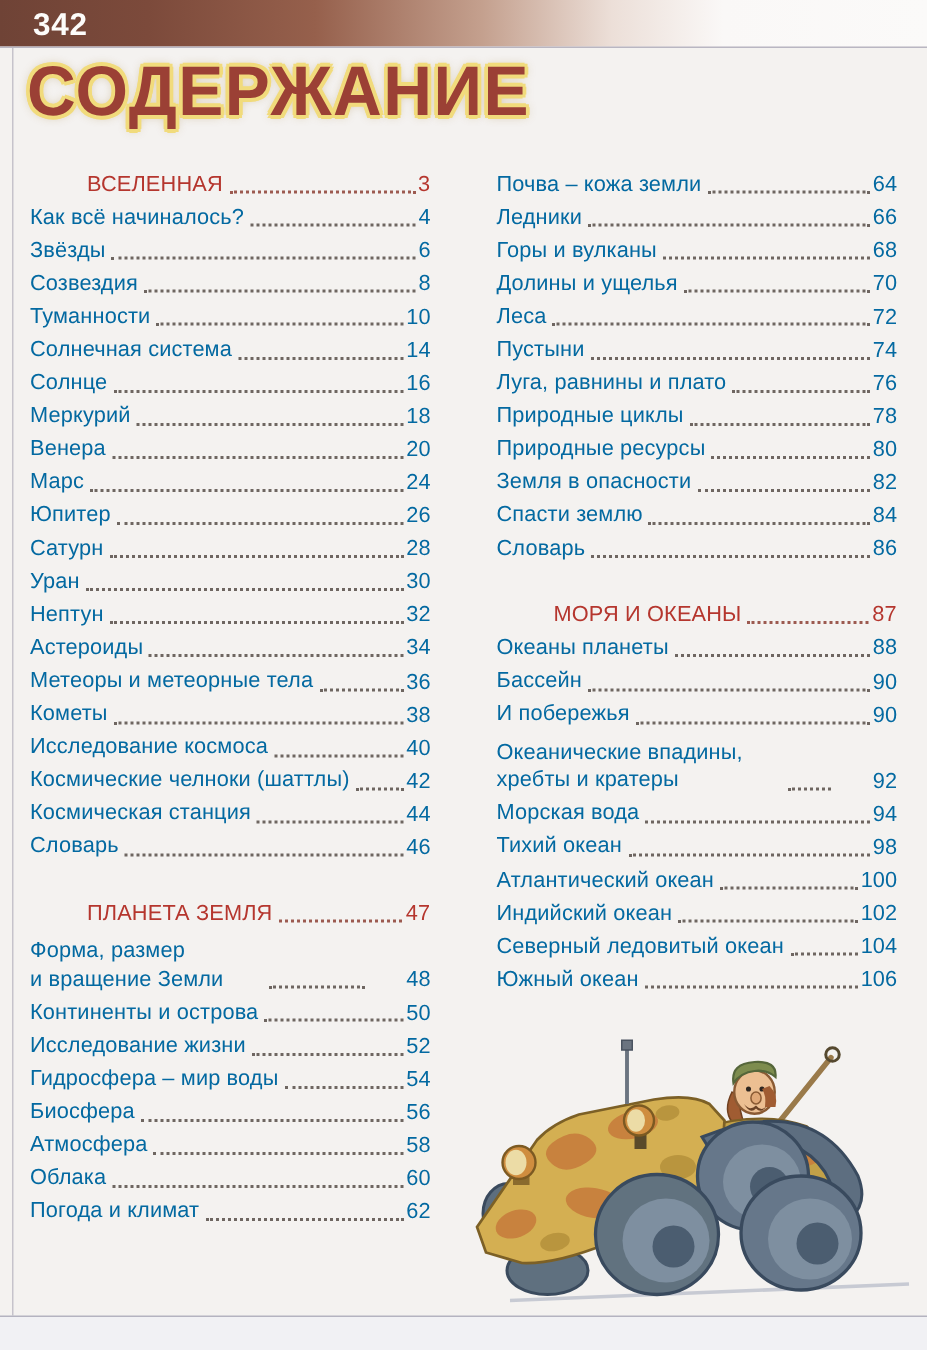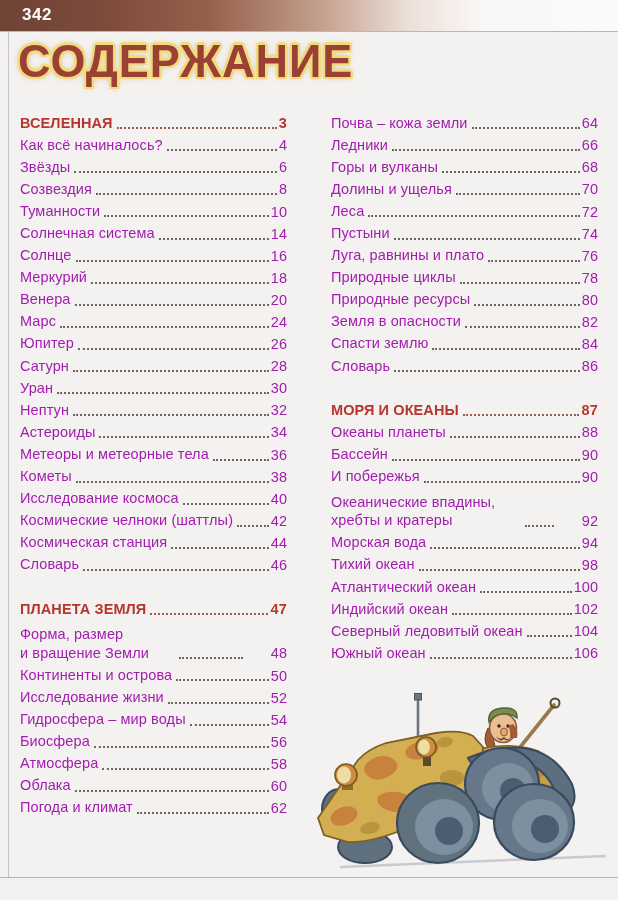--- a/index.html
+++ b/index.html
@@ -8,21 +8,21 @@
     font-family:"Liberation Sans","DejaVu Sans",sans-serif;
     background:#f4f2f0;
   }
   
   .header-bar{
     position:absolute;top:0;left:0;width:618px;height:31px;
     background:linear-gradient(to right,#6f4336 0%,#7c4a3b 16%,#96604c 34%,#c4a08e 52%,#ecdfd8 66%,#faf8f7 78%,#fbfaf9 100%);
   }
   .page-number{
     position:absolute;top:5px;left:22px;
-    color:#fdfcfa;font-size:17px;font-weight:bold;letter-spacing:.5px;
+    color:#fdfcfa;font-size:21px;font-weight:bold;letter-spacing:.5px;
   }
   .rule-top{position:absolute;top:31px;left:0;width:618px;height:0;border-top:1.5px solid #b9b6c2;}
   .rule-bottom{position:absolute;top:877px;left:0;width:618px;height:0;border-top:1.5px solid #b4b3c0;}
   .rule-left{position:absolute;top:32px;left:8px;width:0;height:845px;border-left:1.3px solid #c6c3cb;}
   .below-strip{position:absolute;top:878px;left:0;width:618px;height:22px;background:#f1f1f4;}
   
   .page-title{
     position:absolute;top:34px;left:18px;
     font-size:45px;font-weight:bold;letter-spacing:1px;
     color:#9b4035;
@@ -37,31 +37,31 @@
   }
   
   .toc{
     position:absolute;top:112px;left:20px;width:578px;
     display:flex;justify-content:space-between;
   }
   .toc-col{width:267px;}
   .toc-row{
     display:flex;align-items:flex-end;
     height:22.1px;box-sizing:border-box;padding-bottom:2px;
-    font-size:14.5px;color:#a21caf;
+    font-size:14.5px;color:#0369a1;
   }
   .toc-row.two-line{height:44.2px;gap:26px;}
   .toc-row .lab{line-height:1.28;letter-spacing:.1px;}
   .toc-row .leader{
     flex:1;min-width:10px;
     border-bottom:2px dotted #6e6661;
     margin:0 2px 3px 4px;
   }
   .toc-row .num{line-height:1.1;}
-  .toc-row.section{color:#b5362e;font-weight:bold;letter-spacing:.2px;}
+  .toc-row.section{color:#b5362e;font-weight:normal;letter-spacing:.2px;margin-left:38px;}
   .toc-row.section .leader{border-bottom-color:#9c5a50;}
   .toc-row.gap-top{margin-top:22.1px;align-items:flex-end;}
   
   .illustration{position:absolute;top:690px;right:6px;width:302px;height:186px;}
 </style>
 </head>
 <body>
 
 <div class="header-bar"></div>
 <div class="page-number">342</div>

